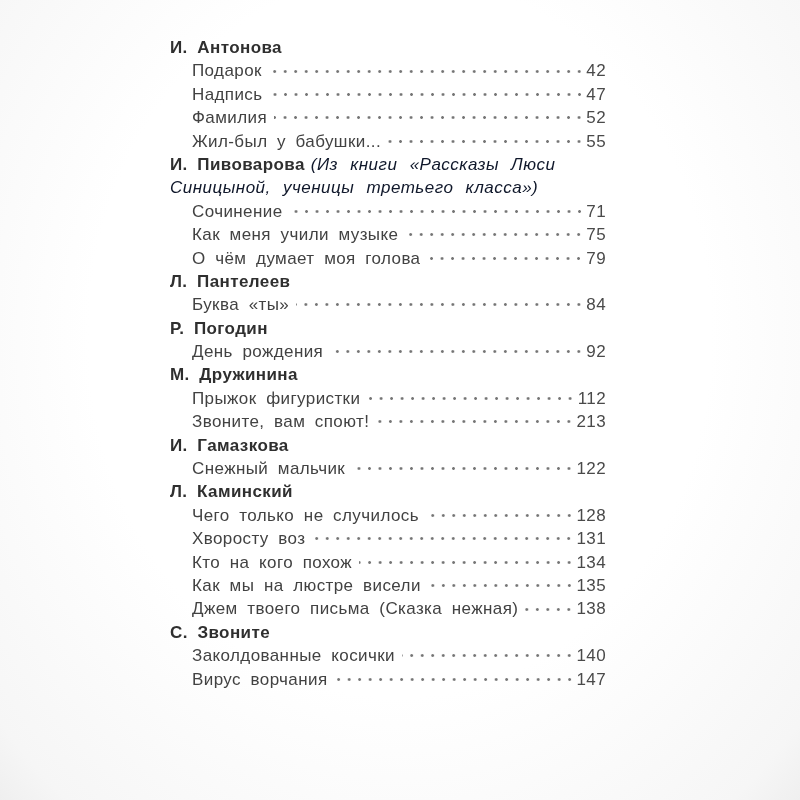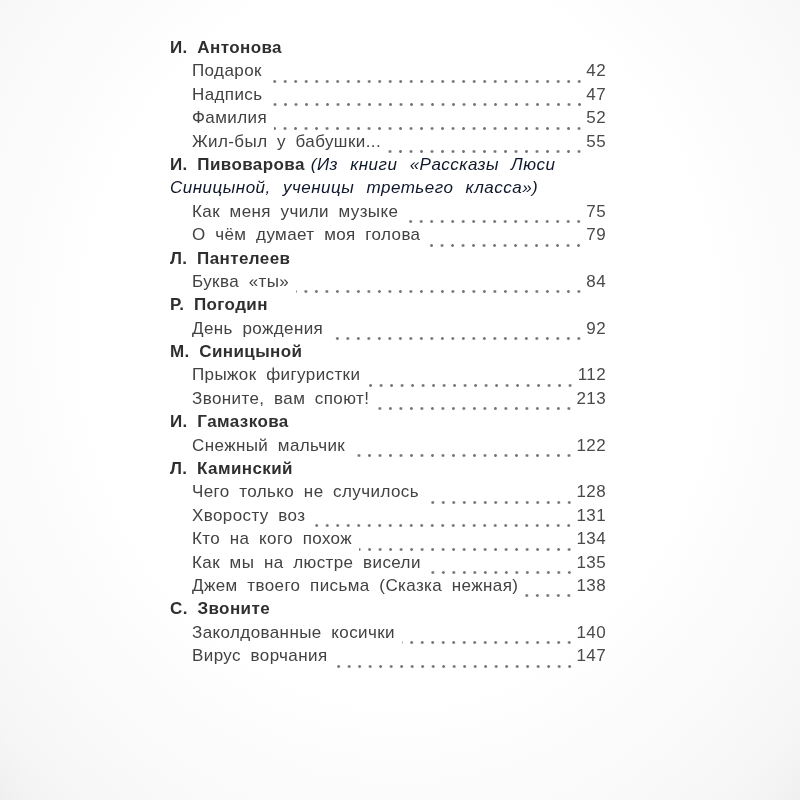--- a/index.html
+++ b/index.html
@@ -29,21 +29,21 @@
     letter-spacing: 0.4px;
     word-spacing: 4.5px;
   }
   .line {
     height: 23.4px;
     line-height: 23.4px;
     white-space: nowrap;
   }
   .row {
     display: flex;
-    align-items: flex-end;
+    align-items: center;
     padding-left: 22px;
   }
   .title {
     flex: 0 0 auto;
     color: #424242;
   }
   .leader {
     flex: 1 1 auto;
     min-width: 10px;
     height: 3px;
@@ -103,20 +103,25 @@
     </div>
 
     <div>
       <div class="line author">
         <span>И. Пивоварова</span><span class="note">(Из книги «Рассказы Люси</span>
       </div>
       <div class="line">
         <span class="note">Синицыной, ученицы третьего класса»)</span>
       </div>
       <div class="line row">
+        <span class="title">Сочинение</span>
+        <span class="leader"></span>
+        <span class="pg">71</span>
+      </div>
+      <div class="line row">
         <span class="title">Как меня учили музыке</span>
         <span class="leader"></span>
         <span class="pg">75</span>
       </div>
       <div class="line row">
         <span class="title">О чём думает моя голова</span>
         <span class="leader"></span>
         <span class="pg">79</span>
       </div>
     </div>
@@ -138,21 +143,21 @@
       </div>
       <div class="line row">
         <span class="title">День рождения</span>
         <span class="leader"></span>
         <span class="pg">92</span>
       </div>
     </div>
 
     <div>
       <div class="line author">
-        <span>М. Синицыной</span>
+        <span>М. Дружинина</span>
       </div>
       <div class="line row">
         <span class="title">Прыжок фигуристки</span>
         <span class="leader"></span>
         <span class="pg">112</span>
       </div>
       <div class="line row">
         <span class="title">Звоните, вам споют!</span>
         <span class="leader"></span>
         <span class="pg">213</span>

